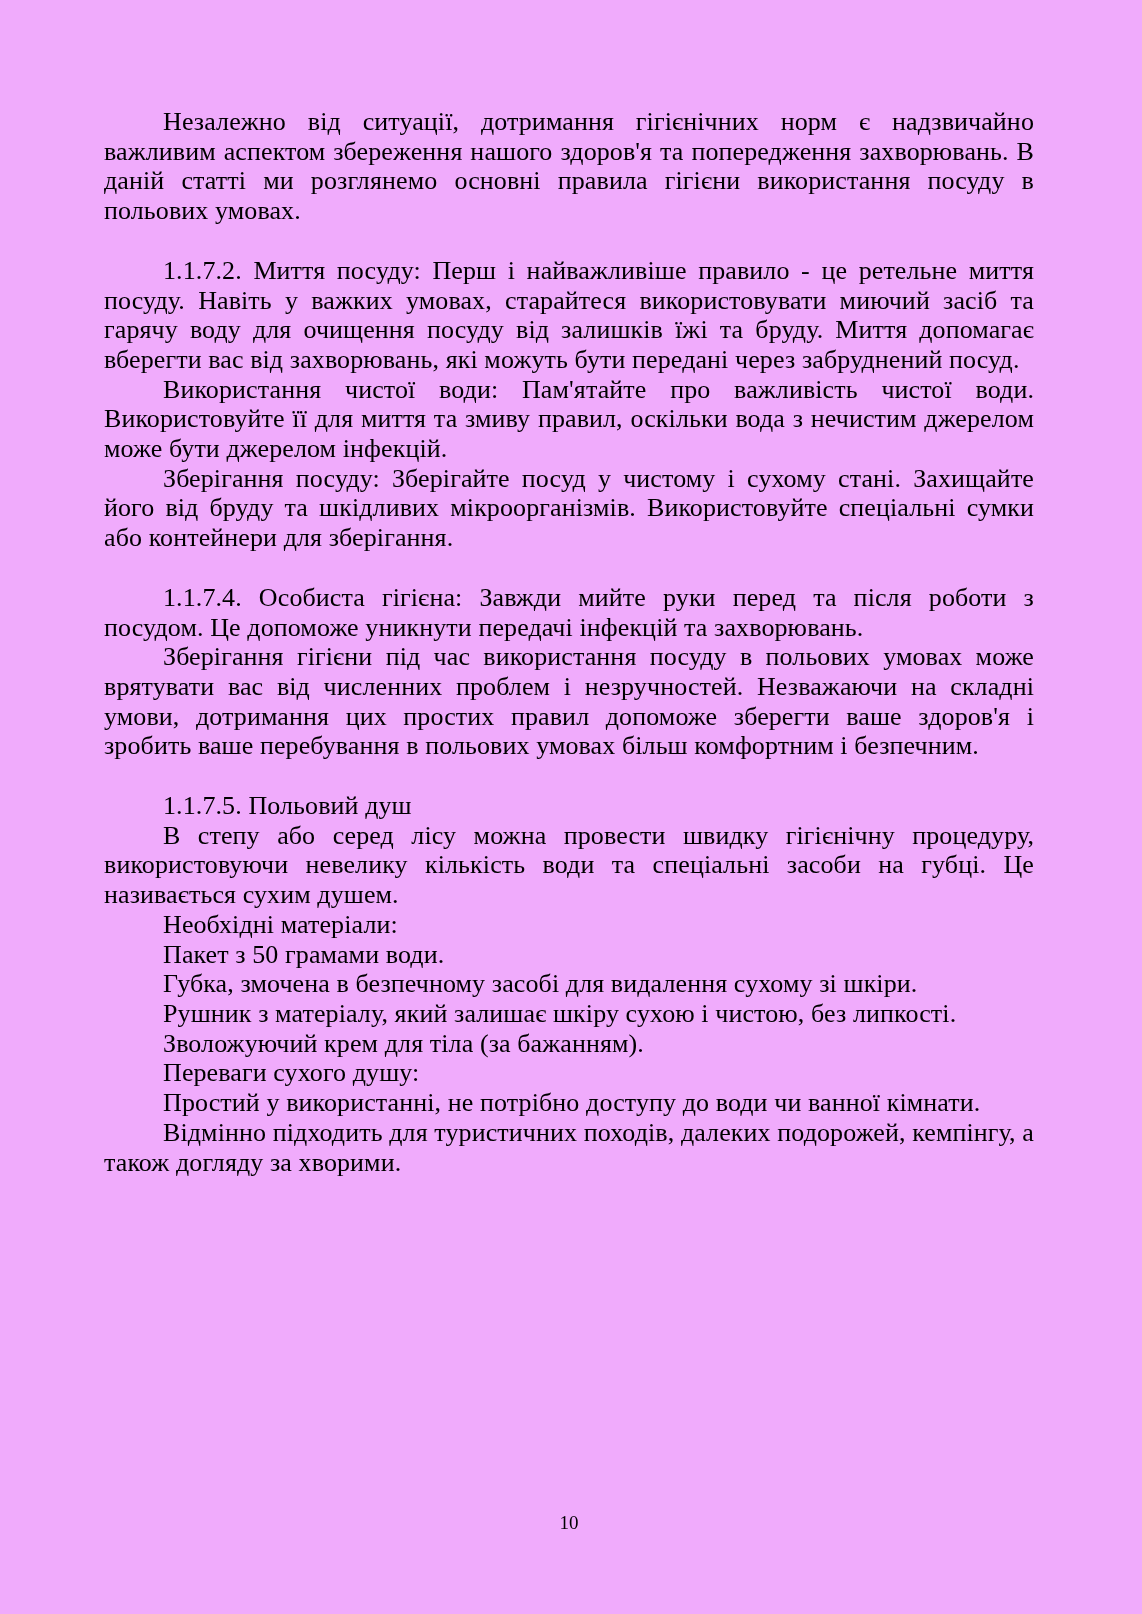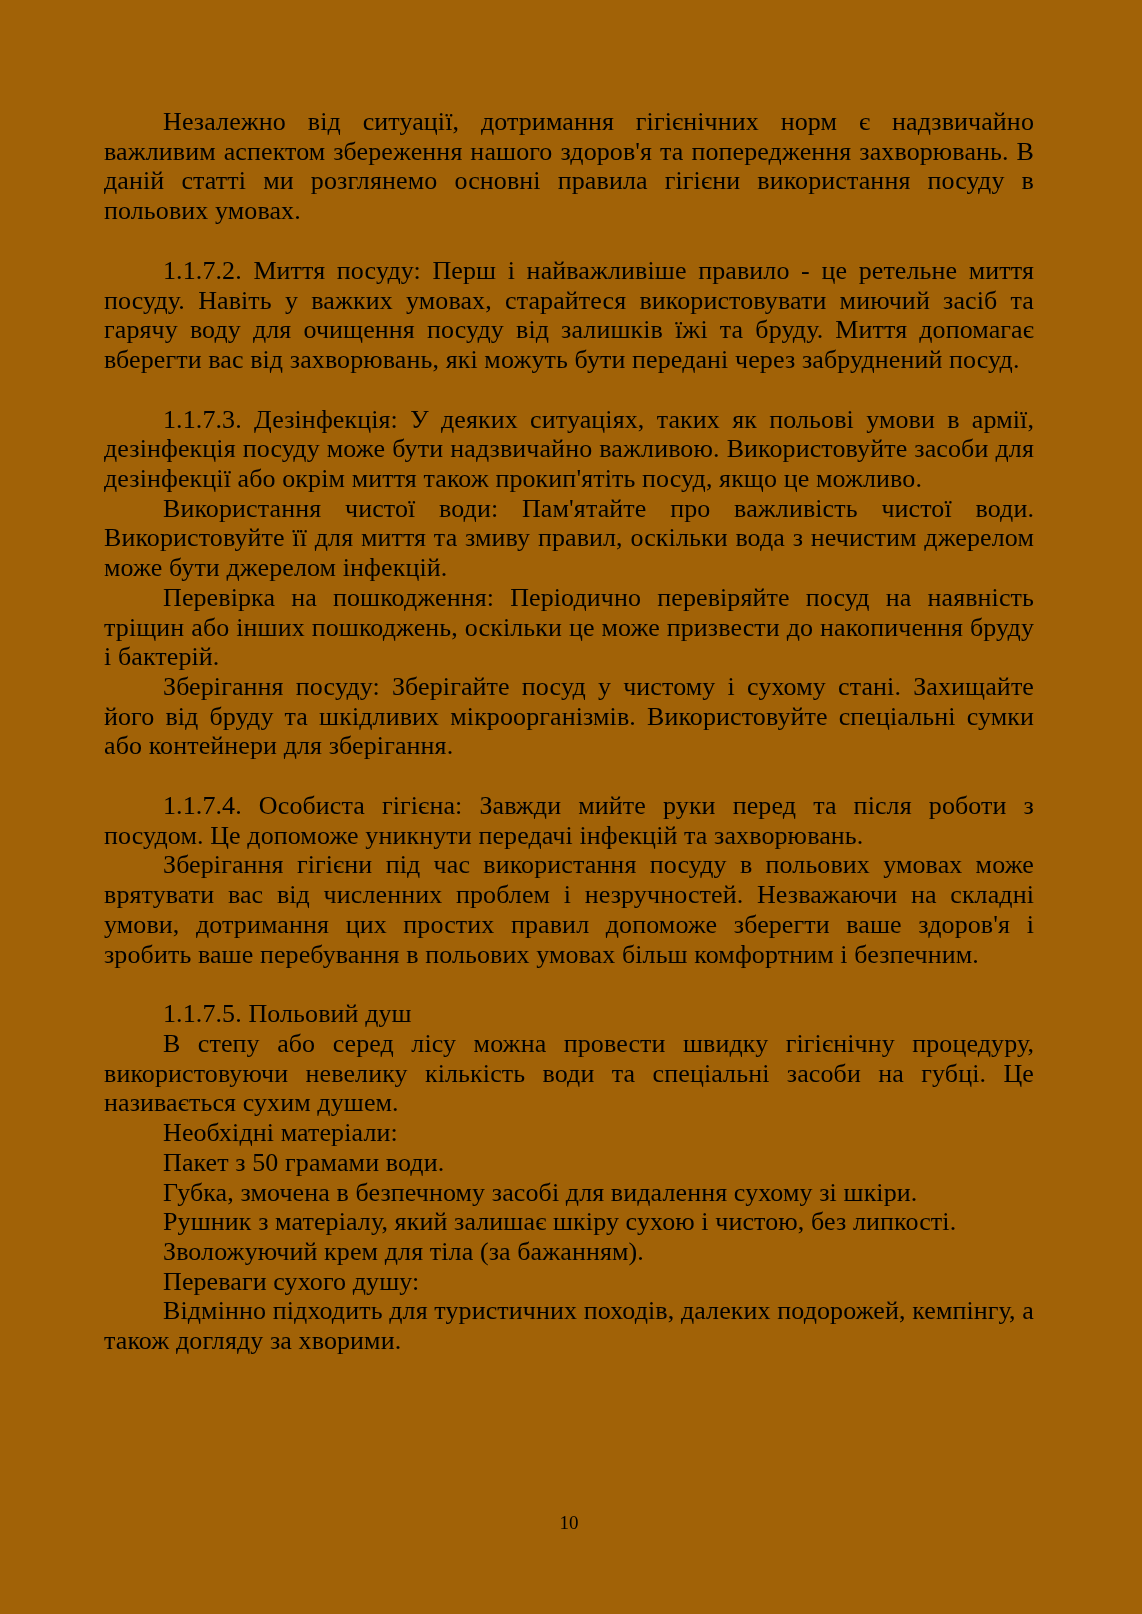--- a/index.html
+++ b/index.html
@@ -4,21 +4,21 @@
 <style>
   html, body {
     margin: 0;
     padding: 0;
     background: #ffffff;
   }
   .page {
     position: relative;
     width: 1142px;
     height: 1614px;
-    background: #a16207;
+    background: #f0abfc;
     color: #000000;
     font-family: "Liberation Serif", "DejaVu Serif", serif;
     overflow: hidden;
   }
   .content {
     position: absolute;
     left: 104px;
     top: 107px;
     width: 930px;
   }
@@ -43,30 +43,29 @@
     line-height: 29px;
   }
 </style>
 </head>
 <body>
 
 <div class="page">
   <div class="content">
     <p>Незалежно від ситуації, дотримання гігієнічних норм є надзвичайно важливим аспектом збереження нашого здоров'я та попередження захворювань. В даній статті ми розглянемо основні правила гігієни використання посуду в польових умовах.</p>
     <p class="gap">1.1.7.2. Миття посуду: Перш і найважливіше правило - це ретельне миття посуду. Навіть у важких умовах, старайтеся використовувати миючий засіб та гарячу воду для очищення посуду від залишків їжі та бруду. Миття допомагає вберегти вас від захворювань, які можуть бути передані через забруднений посуд.</p>
-    <p class="gap">1.1.7.3. Дезінфекція: У деяких ситуаціях, таких як польові умови в армії, дезінфекція посуду може бути надзвичайно важливою. Використовуйте засоби для дезінфекції або окрім миття також прокип'ятіть посуд, якщо це можливо.</p>
     <p>Використання чистої води: Пам'ятайте про важливість чистої води. Використовуйте її для миття та змиву правил, оскільки вода з нечистим джерелом може бути джерелом інфекцій.</p>
-    <p>Перевірка на пошкодження: Періодично перевіряйте посуд на наявність тріщин або інших пошкоджень, оскільки це може призвести до накопичення бруду і бактерій.</p>
     <p>Зберігання посуду: Зберігайте посуд у чистому і сухому стані. Захищайте його від бруду та шкідливих мікроорганізмів. Використовуйте спеціальні сумки або контейнери для зберігання.</p>
     <p class="gap">1.1.7.4. Особиста гігієна: Завжди мийте руки перед та після роботи з посудом. Це допоможе уникнути передачі інфекцій та захворювань.</p>
     <p>Зберігання гігієни під час використання посуду в польових умовах може врятувати вас від численних проблем і незручностей. Незважаючи на складні умови, дотримання цих простих правил допоможе зберегти ваше здоров'я і зробить ваше перебування в польових умовах більш комфортним і безпечним.</p>
     <p class="gap">1.1.7.5. Польовий душ</p>
     <p>В степу або серед лісу можна провести швидку гігієнічну процедуру, використовуючи невелику кількість води та спеціальні засоби на губці. Це називається сухим душем.</p>
     <p>Необхідні матеріали:</p>
     <p>Пакет з 50 грамами води.</p>
     <p>Губка, змочена в безпечному засобі для видалення сухому зі шкіри.</p>
     <p>Рушник з матеріалу, який залишає шкіру сухою і чистою, без липкості.</p>
     <p>Зволожуючий крем для тіла (за бажанням).</p>
     <p>Переваги сухого душу:</p>
+    <p>Простий у використанні, не потрібно доступу до води чи ванної кімнати.</p>
     <p>Відмінно підходить для туристичних походів, далеких подорожей, кемпінгу, а також догляду за хворими.</p>
   </div>
   <div class="page-number">10</div>
 </div>
 
 </body></html>

